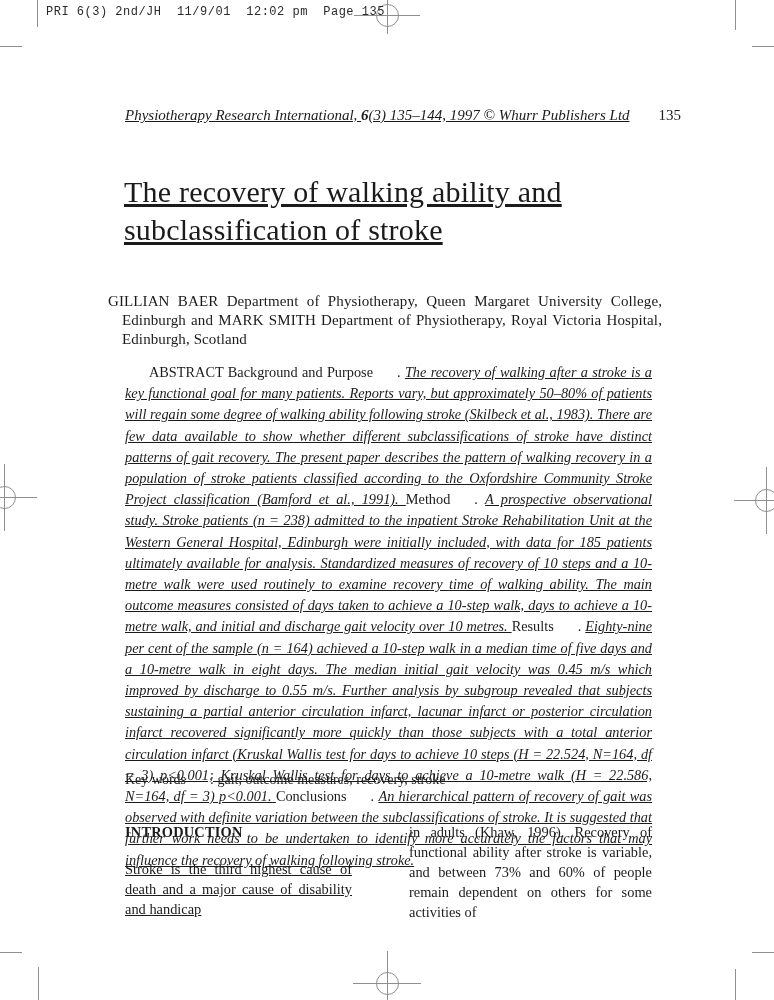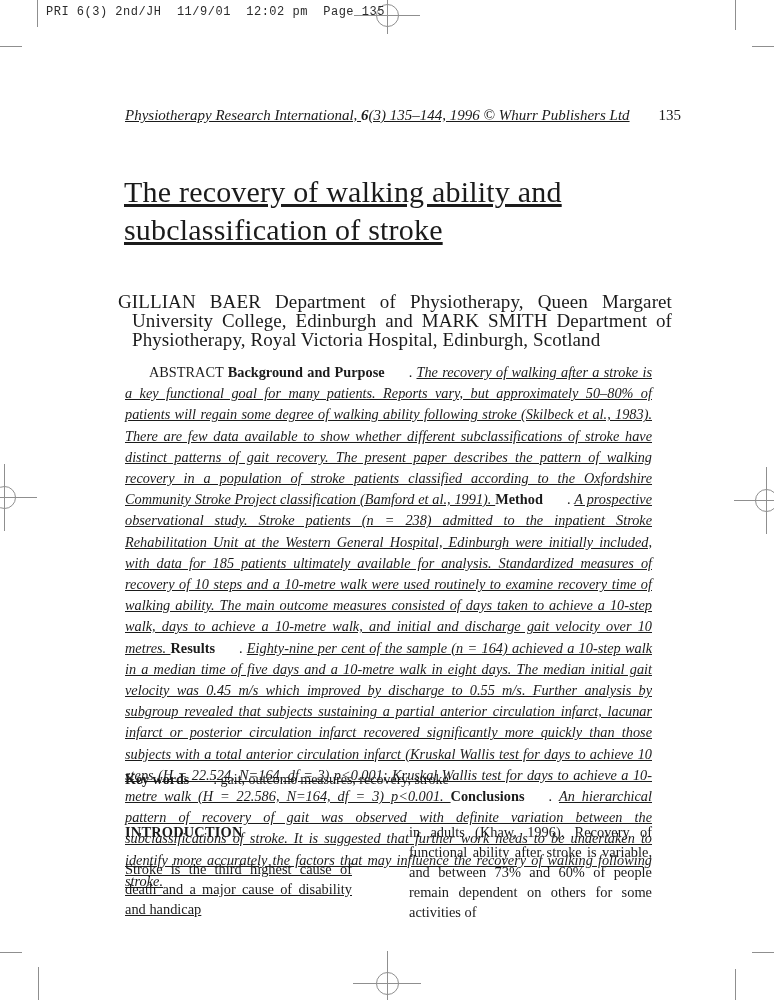--- a/index.html
+++ b/index.html
@@ -43,23 +43,23 @@
     width: 510px;
     font-size: 30px;
     line-height: 38px;
     font-weight: 400;
     letter-spacing: 0.2px;
     text-decoration: underline;
   }
 
   .authors {
     position: absolute;
-    left: 118px; top: 292px;
+    left: 108px; top: 292px;
     width: 540px;
-    font-size: 19px;
+    font-size: 15px;
     line-height: 19px;
     text-align: justify;
     padding-left: 14px;
     text-indent: -14px;
     letter-spacing: 0.1px;
   }
 
   .abstract {
     position: absolute;
     left: 125px; top: 362px;
@@ -94,21 +94,21 @@
     font-size: 14.4px;
     margin: 0;
     letter-spacing: 0.2px;
     text-align: left;
   }
   .col-left p { margin: 17px 16px 0 0; text-decoration: underline; }
   .col-right p { margin: 0; }
 
   
   .seg-roman  { font-style: normal; font-weight: normal; margin-left: 24px; }
-  .seg-bold   { font-style: normal; font-weight: bold; }
+  .seg-bold   { font-style: normal; font-weight: normal; }
   .seg-italic { font-style: italic; font-weight: normal; text-decoration: underline; }
   .seg-bold-italic { font-style: italic; font-weight: bold; }
 </style>
 </head>
 <body>
 
 <div class="page">
 
   <svg class="marks" width="774" height="1000" viewBox="0 0 774 1000">
     <g stroke="#8f8f8f" stroke-width="1" fill="none">
@@ -147,21 +147,21 @@
       <g>
         <line x1="752" y1="952.5" x2="774" y2="952.5"></line>
         <line x1="735.5" y1="969" x2="735.5" y2="1000"></line>
       </g>
     </g>
   </svg>
 
   <div class="slug">PRI 6(3) 2nd/JH  11/9/01  12:02 pm  Page 135</div>
 
   <div class="journal-line">
-    <span class="journal-ref"><span class="seg-italic">Physiotherapy Research International, </span><span class="seg-bold-italic">6</span><span class="seg-italic">(3) 135–144, 1996 © Whurr Publishers Ltd</span></span>
+    <span class="journal-ref"><span class="seg-italic">Physiotherapy Research International, </span><span class="seg-bold-italic">6</span><span class="seg-italic">(3) 135–144, 1997 © Whurr Publishers Ltd</span></span>
     <span class="folio">135</span>
   </div>
 
   <h1 class="title">The recovery of walking ability and subclassification of stroke</h1>
 
   <div class="authors">GILLIAN BAER Department of Physiotherapy, Queen Margaret University College, Edinburgh and MARK SMITH Department of Physiotherapy, Royal Victoria Hospital, Edinburgh, Scotland</div>
 
   <div class="abstract"><span class="seg-roman">ABSTRACT </span><span class="seg-bold">Background and Purpose</span><span class="seg-roman">. </span><span class="seg-italic">The recovery of walking after a stroke is a key functional goal for many patients. Reports vary, but approximately 50–80% of patients will regain some degree of walking ability following stroke (Skilbeck et al., 1983). There are few data available to show whether different subclassifications of stroke have distinct patterns of gait recovery. The present paper describes the pattern of walking recovery in a population of stroke patients classified according to the Oxfordshire Community Stroke Project classification (Bamford et al., 1991). </span><span class="seg-bold">Method</span><span class="seg-roman">. </span><span class="seg-italic">A prospective observational study. Stroke patients (n = 238) admitted to the inpatient Stroke Rehabilitation Unit at the Western General Hospital, Edinburgh were initially included, with data for 185 patients ultimately available for analysis. Standardized measures of recovery of 10 steps and a 10-metre walk were used routinely to examine recovery time of walking ability. The main outcome measures consisted of days taken to achieve a 10-step walk, days to achieve a 10-metre walk, and initial and discharge gait velocity over 10 metres. </span><span class="seg-bold">Results</span><span class="seg-roman">. </span><span class="seg-italic">Eighty-nine per cent of the sample (n = 164) achieved a 10-step walk in a median time of five days and a 10-metre walk in eight days. The median initial gait velocity was 0.45 m/s which improved by discharge to 0.55 m/s. Further analysis by subgroup revealed that subjects sustaining a partial anterior circulation infarct, lacunar infarct or posterior circulation infarct recovered significantly more quickly than those subjects with a total anterior circulation infarct (Kruskal Wallis test for days to achieve 10 steps (H = 22.524, N=164, df = 3) p&lt;0.001; Kruskal Wallis test for days to achieve a 10-metre walk (H = 22.586, N=164, df = 3) p&lt;0.001. </span><span class="seg-bold">Conclusions</span><span class="seg-roman">. </span><span class="seg-italic">An hierarchical pattern of recovery of gait was observed with definite variation between the subclassifications of stroke. It is suggested that further work needs to be undertaken to identify more accurately the factors that may influence the recovery of walking following stroke.</span></div>
 
   <div class="keywords"><span class="seg-bold">Key words</span><span class="seg-roman">: gait, outcome measures, recovery, stroke</span></div>

